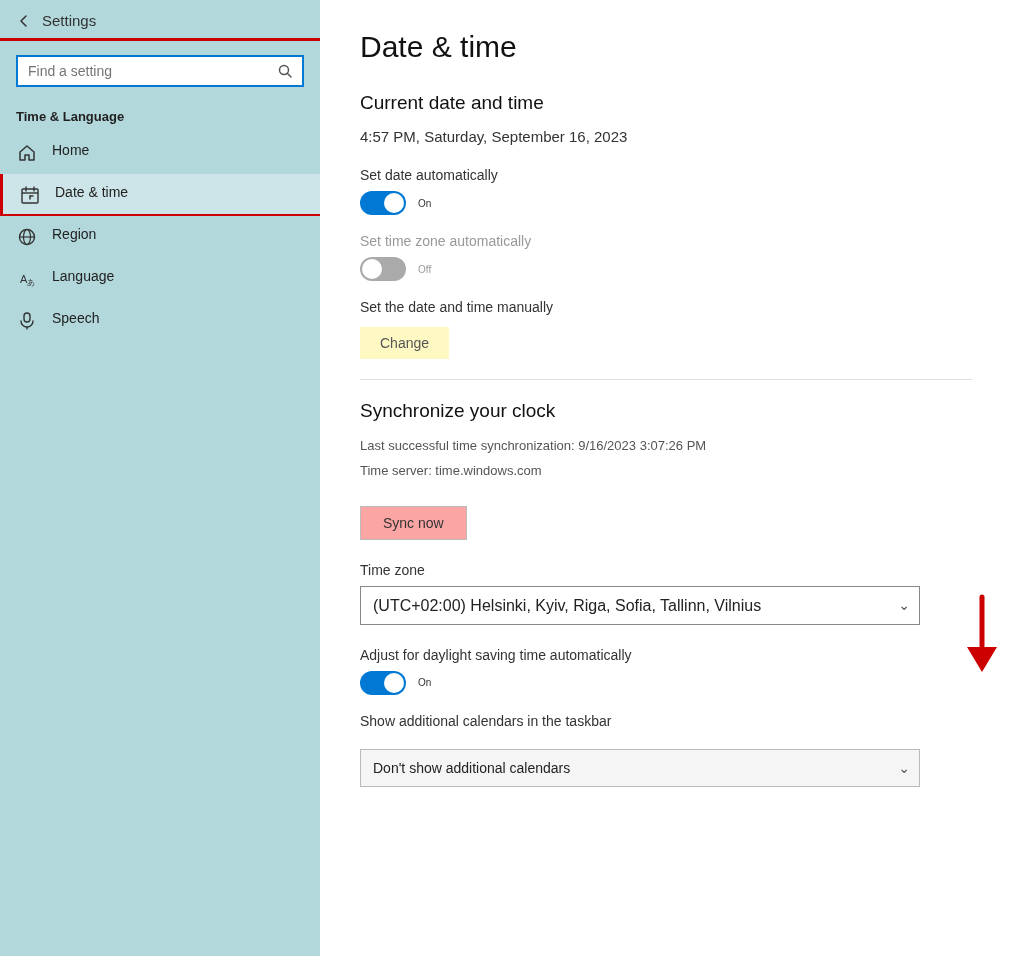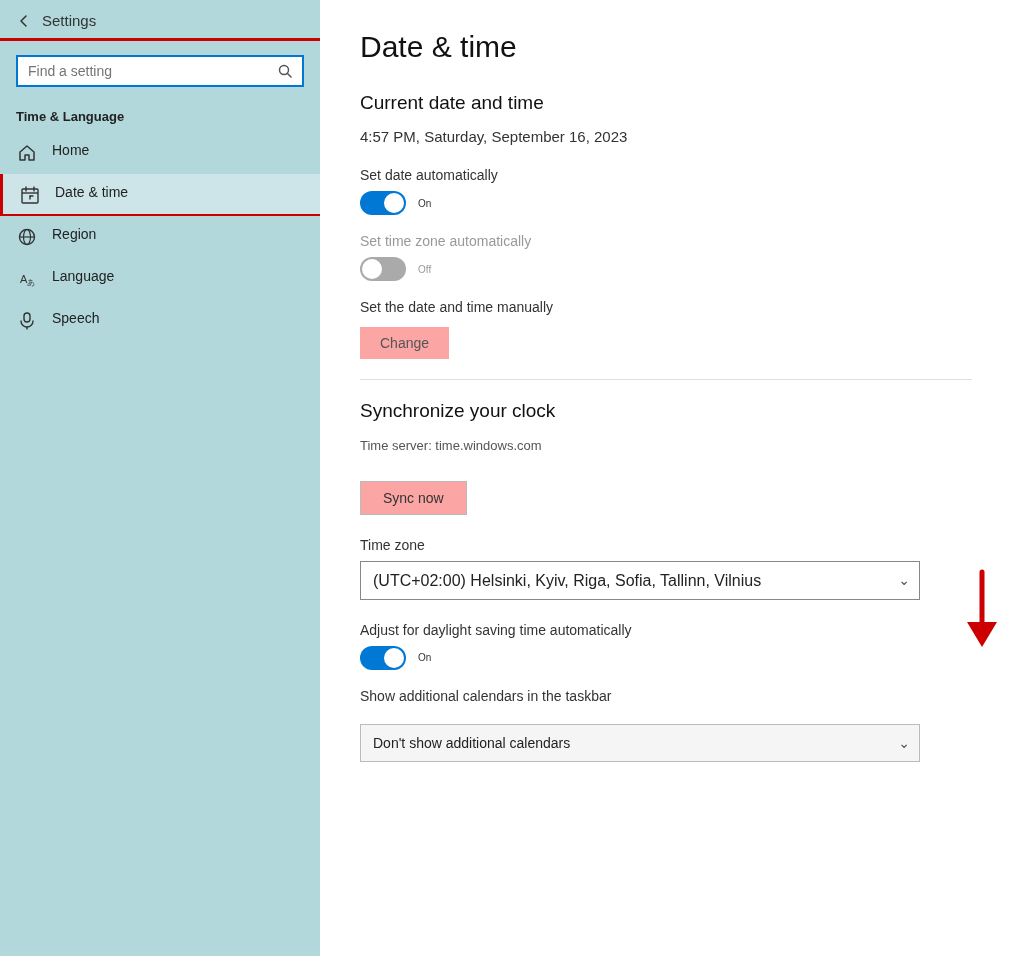--- a/index.html
+++ b/index.html
@@ -211,21 +211,21 @@
     .toggle-state-label {
       font-size: 10px;
       color: #333;
     }
 
     .toggle-state-label.disabled {
       color: #999;
     }
 
     .change-btn {
-      background: #fca5a5;
+      background: #fef9c3;
       border: none;
       padding: 8px 20px;
       font-size: 14px;
       cursor: pointer;
       color: #555;
       margin-top: 4px;
     }
 
     .sync-btn {
       background: #fca5a5;
@@ -427,20 +427,21 @@
 
   <div class="setting-row">
     <div class="setting-label">Set the date and time manually</div>
     <button class="change-btn">Change</button>
   </div>
 
   <hr class="divider">
 
   <div class="sync-section">
     <h2 class="section-heading">Synchronize your clock</h2>
+    <div class="sync-info">Last successful time synchronization: 9/16/2023 3:07:26 PM</div>
     <div class="sync-info">Time server: time.windows.com</div>
     <button class="sync-btn">Sync now</button>
   </div>
 
   <div class="timezone-section" style="position:relative;">
     <div class="setting-label">Time zone</div>
     <div class="timezone-select-wrap" style="max-width:560px; position:relative;">
       <select class="timezone-select">
         <option>(UTC+02:00) Helsinki, Kyiv, Riga, Sofia, Tallinn, Vilnius</option>
       </select>

